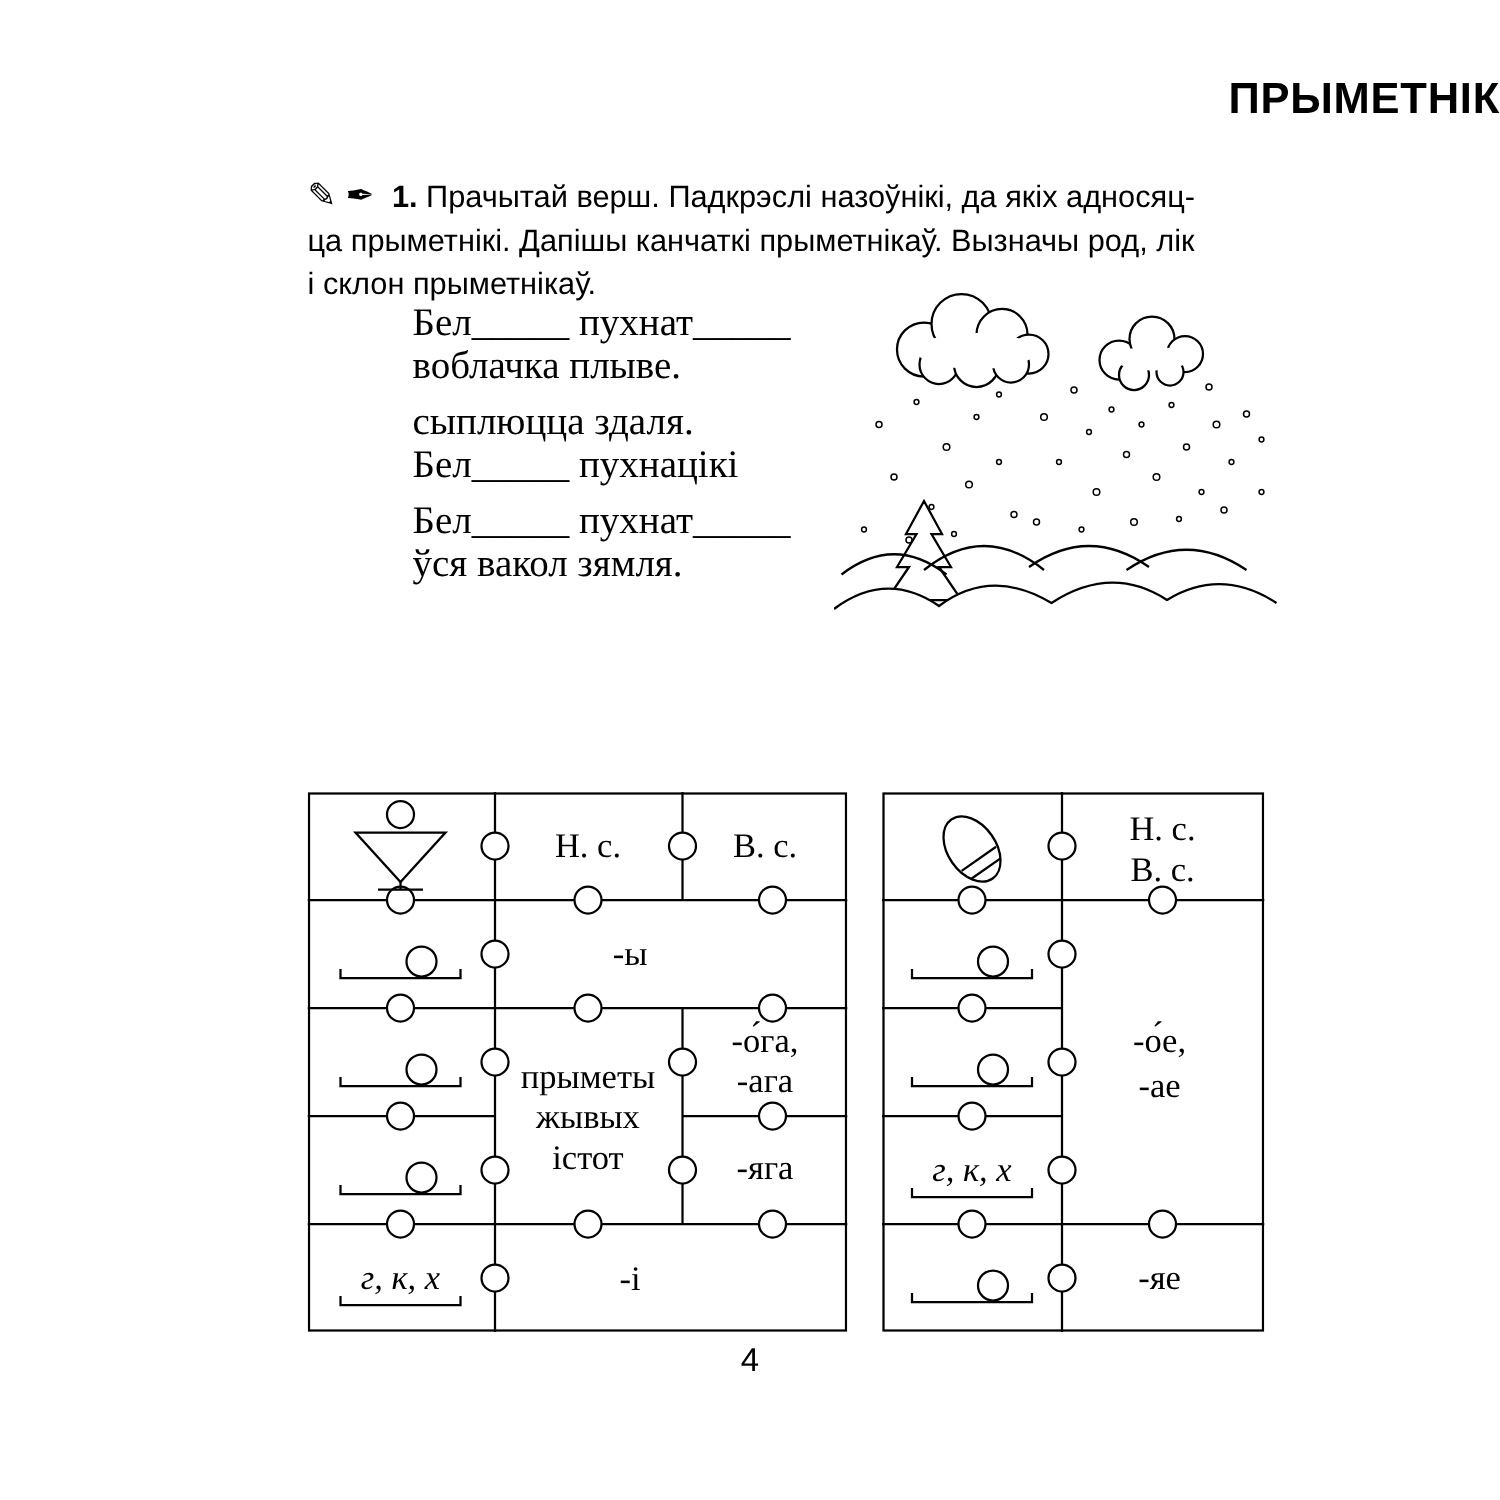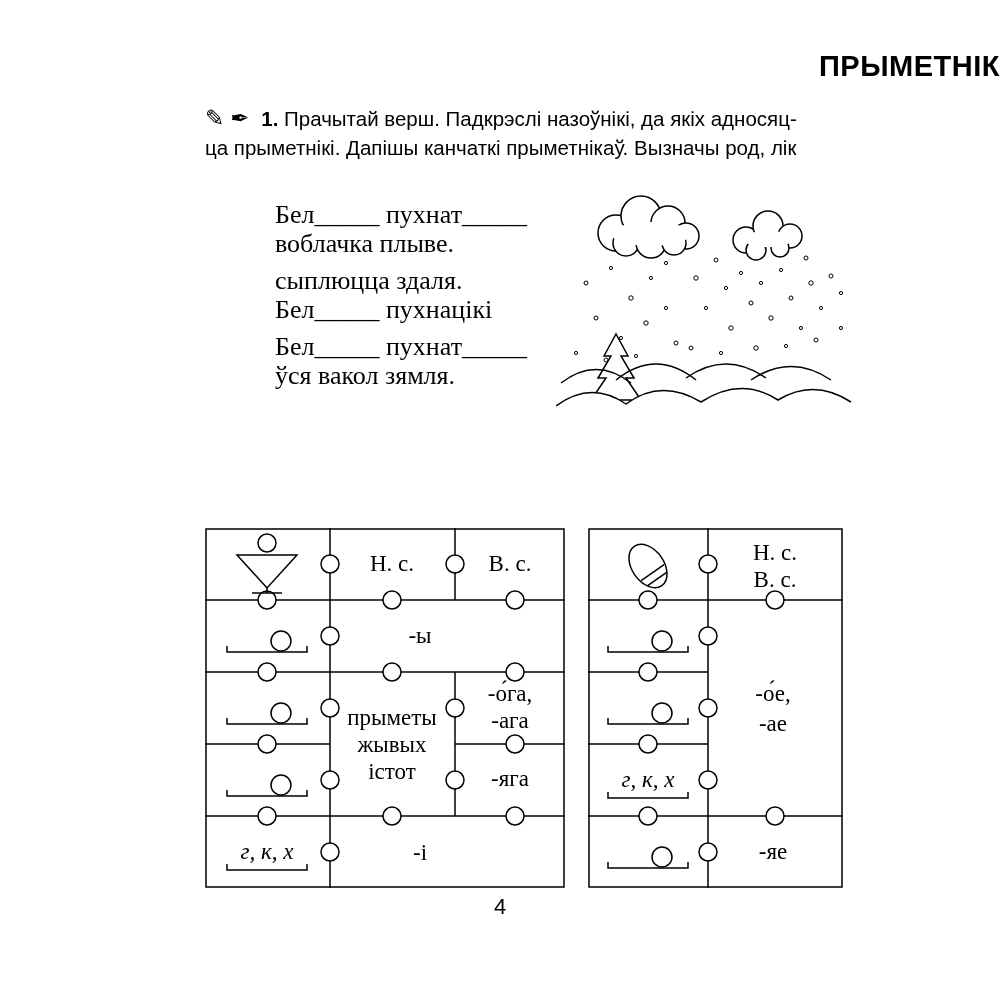--- a/index.html
+++ b/index.html
@@ -1,21 +1,21 @@
 <!DOCTYPE html>
 <html><head>
 <meta charset="utf-8">
 <style>
   html,body{margin:0;padding:0;background:#fff;}
   .page{position:relative;width:1000px;height:1000px;background:#fff;color:#000;
         font-family:"Liberation Sans",sans-serif;overflow:hidden;}
   .title{position:absolute;top:50px;left:0;width:1000px;text-align:right;
          font-size:29px;font-weight:bold;letter-spacing:.5px;}
   .ex{position:absolute;left:205px;width:658px;font-size:20.5px;line-height:29px;}
-  .ex1{top:104px;}
+  .ex1{top:116px;}
   .ex2{top:466px;}
   .ex b{font-weight:bold;}
   .pen-icons{font-size:23px;margin-right:4px;letter-spacing:2px;}
   .marker{font-weight:bold;font-size:25px;margin-right:7px;}
   .poem{position:absolute;left:275px;top:200px;
         font-family:"Liberation Serif",serif;font-size:26px;line-height:29px;}
   .stanza{margin-bottom:8px;}
   .author{font-style:italic;width:232px;text-align:right;margin-top:2px;}
   .illustration{position:absolute;left:556px;top:188px;}
   .puzzle-left{position:absolute;left:205px;top:528px;}
@@ -36,20 +36,21 @@
 
   <div class="title">ПРЫМЕТНІК</div>
 
   <div class="ex ex1">
     <div>
       <span class="pen-icons">✎</span><span class="pen-icons">✒</span>
       <b>1.</b>
       <span>Прачытай верш. Падкрэслі назоўнікі, да якіх адносяц-</span>
     </div>
     <div>ца прыметнікі. Дапішы канчаткі прыметнікаў. Вызначы род, лік</div>
+    <div>і склон прыметнікаў.</div>
   </div>
 
   <div class="poem">
     <div class="stanza">
       <div>Бел_____ пухнат_____</div>
       <div>воблачка плыве.</div>
     </div>
     <div class="stanza">
       <div>сыплюцца здаля.</div>
       <div>Бел_____ пухнацікі</div>

